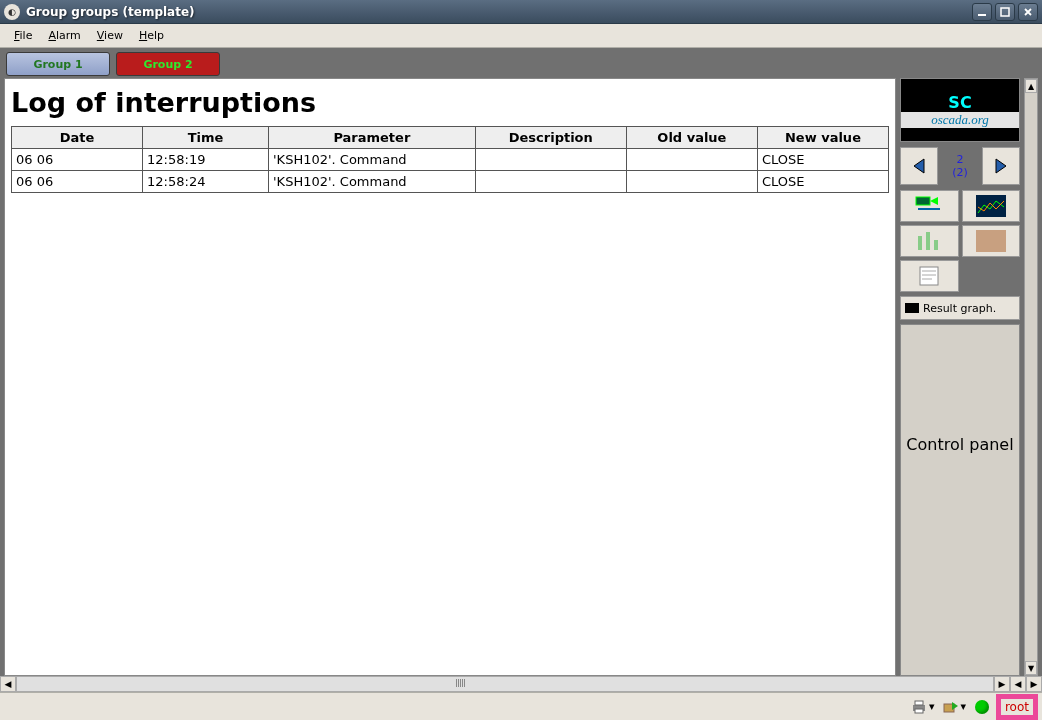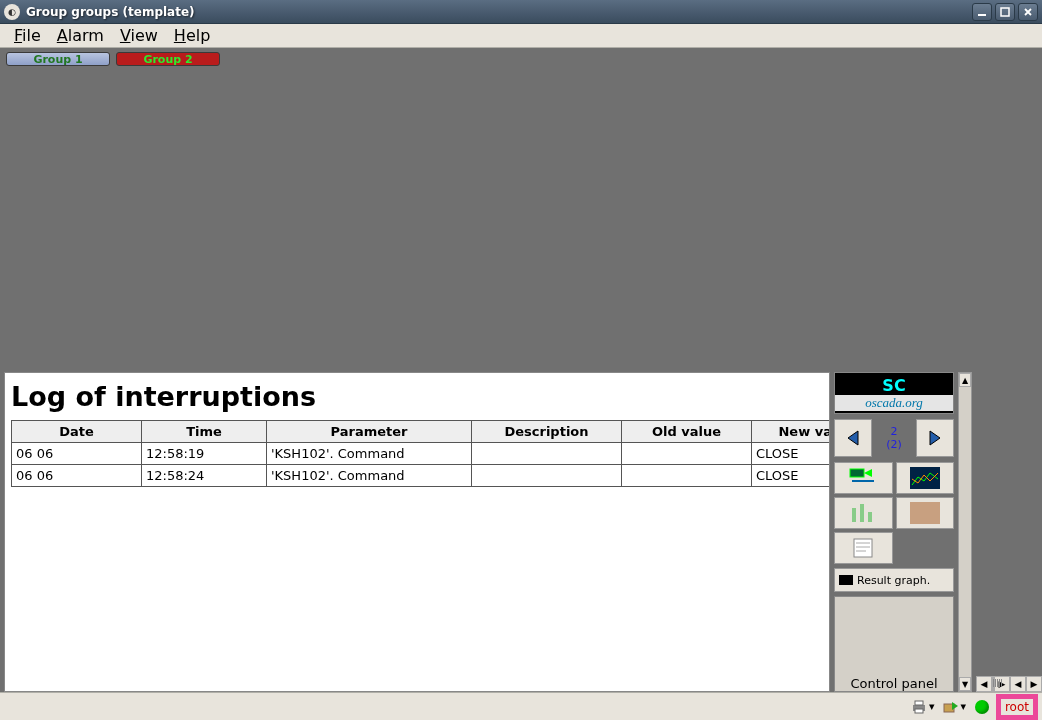--- a/index.html
+++ b/index.html
@@ -42,46 +42,45 @@
   display:flex;align-items:center;justify-content:center;
   color:#fff;cursor:pointer;font-size:11px;
 }
 .menubar {
   height: 24px;
   background: #e8e4dc;
   border-bottom:1px solid #b0afa8;
   display:flex;align-items:center;
   padding:0 6px;
 }
-.menu-item { padding: 2px 8px; cursor:pointer; font-size:16px;color:#000; }
+.menu-item { padding: 2px 8px; cursor:pointer; font-size:11px;color:#000; }
 .menu-item .ul { text-decoration:underline; }
 .tab-strip {
   height: 30px;
   background:#707070;
   padding:4px 6px;
   display:flex;gap:6px;
 }
 .tab-btn {
-  width:104px;height:14px;
+  width:104px;height:24px;
   border:1px solid #3a3a3a;
   border-radius:3px;
   display:flex;align-items:center;justify-content:center;
   font-size:11px;font-weight:bold;
   color:#2eea2e;
   cursor:pointer;
 }
 .tab-btn.active { background:linear-gradient(to bottom,#b8c4e0,#8fa0c8);color:#227722;}
 .tab-btn.inactive { background:#b91c1c; }
 .main-area {
   flex:1;
   display:flex;
-  flex-direction:row;
+  flex-direction:column;
   background:#707070;
   overflow:hidden;
-  align-items:flex-end;
 }
 .content-row {
   flex:1;
   display:flex;
   overflow:hidden;
   gap:4px;
   padding:0 4px;
 }
 .doc-panel {
   flex:1;
@@ -106,21 +105,21 @@
 }
 .log-row td{
   border:1px solid #555;background:#fff;
   padding:3px 4px;font-size:13px;
 }
 .side-panel {
   width:120px;
   display:flex;flex-direction:column;gap:4px;
 }
 .logo-box {
-  height:42px;background:#000;
+  height:64px;background:#000;
   border:1px solid #888;
   display:flex;flex-direction:column;align-items:center;justify-content:center;
   color:#fff;font-size:10px;
   position:relative;overflow:hidden;
 }
 .logo-box .sc { font-size:16px;font-weight:bold; color:#0ff;}
 .logo-box .url { font-family:serif;font-style:italic;color:#6cf;font-size:13px;background:#e5e5e5;color:#07a;width:100%;text-align:center;}
 .nav-box {
   height:40px;display:flex;align-items:center;justify-content:space-between;
   gap:2px;
@@ -142,21 +141,21 @@
 }
 .result-btn {
   height:24px;background:#e8e4dc;border:1px solid #999;
   display:flex;align-items:center;
   padding:0 4px;gap:4px;cursor:pointer;font-size:11px;
 }
 .result-btn .sq{width:14px;height:10px;background:#000;}
 .ctrl-panel {
   flex:1;background:#d4d0c8;border:1px solid #888;
   display:flex;align-items:flex-start;justify-content:center;
-  padding-top:79px;font-size:13px;color:#000;
+  padding-top:110px;font-size:16px;color:#000;
 }
 .side-scroll {
   width:14px;background:#d4d0c8;border:1px solid #999;
   display:flex;flex-direction:column;
 }
 .scroll-btn{height:14px;background:#e8e4dc;border:1px solid #aaa;display:flex;align-items:center;justify-content:center;font-size:8px;cursor:pointer;}
 .scroll-track{flex:1;}
 .hscroll-row{
   height:16px;display:flex;background:#d4d0c8;align-items:stretch;
 }

